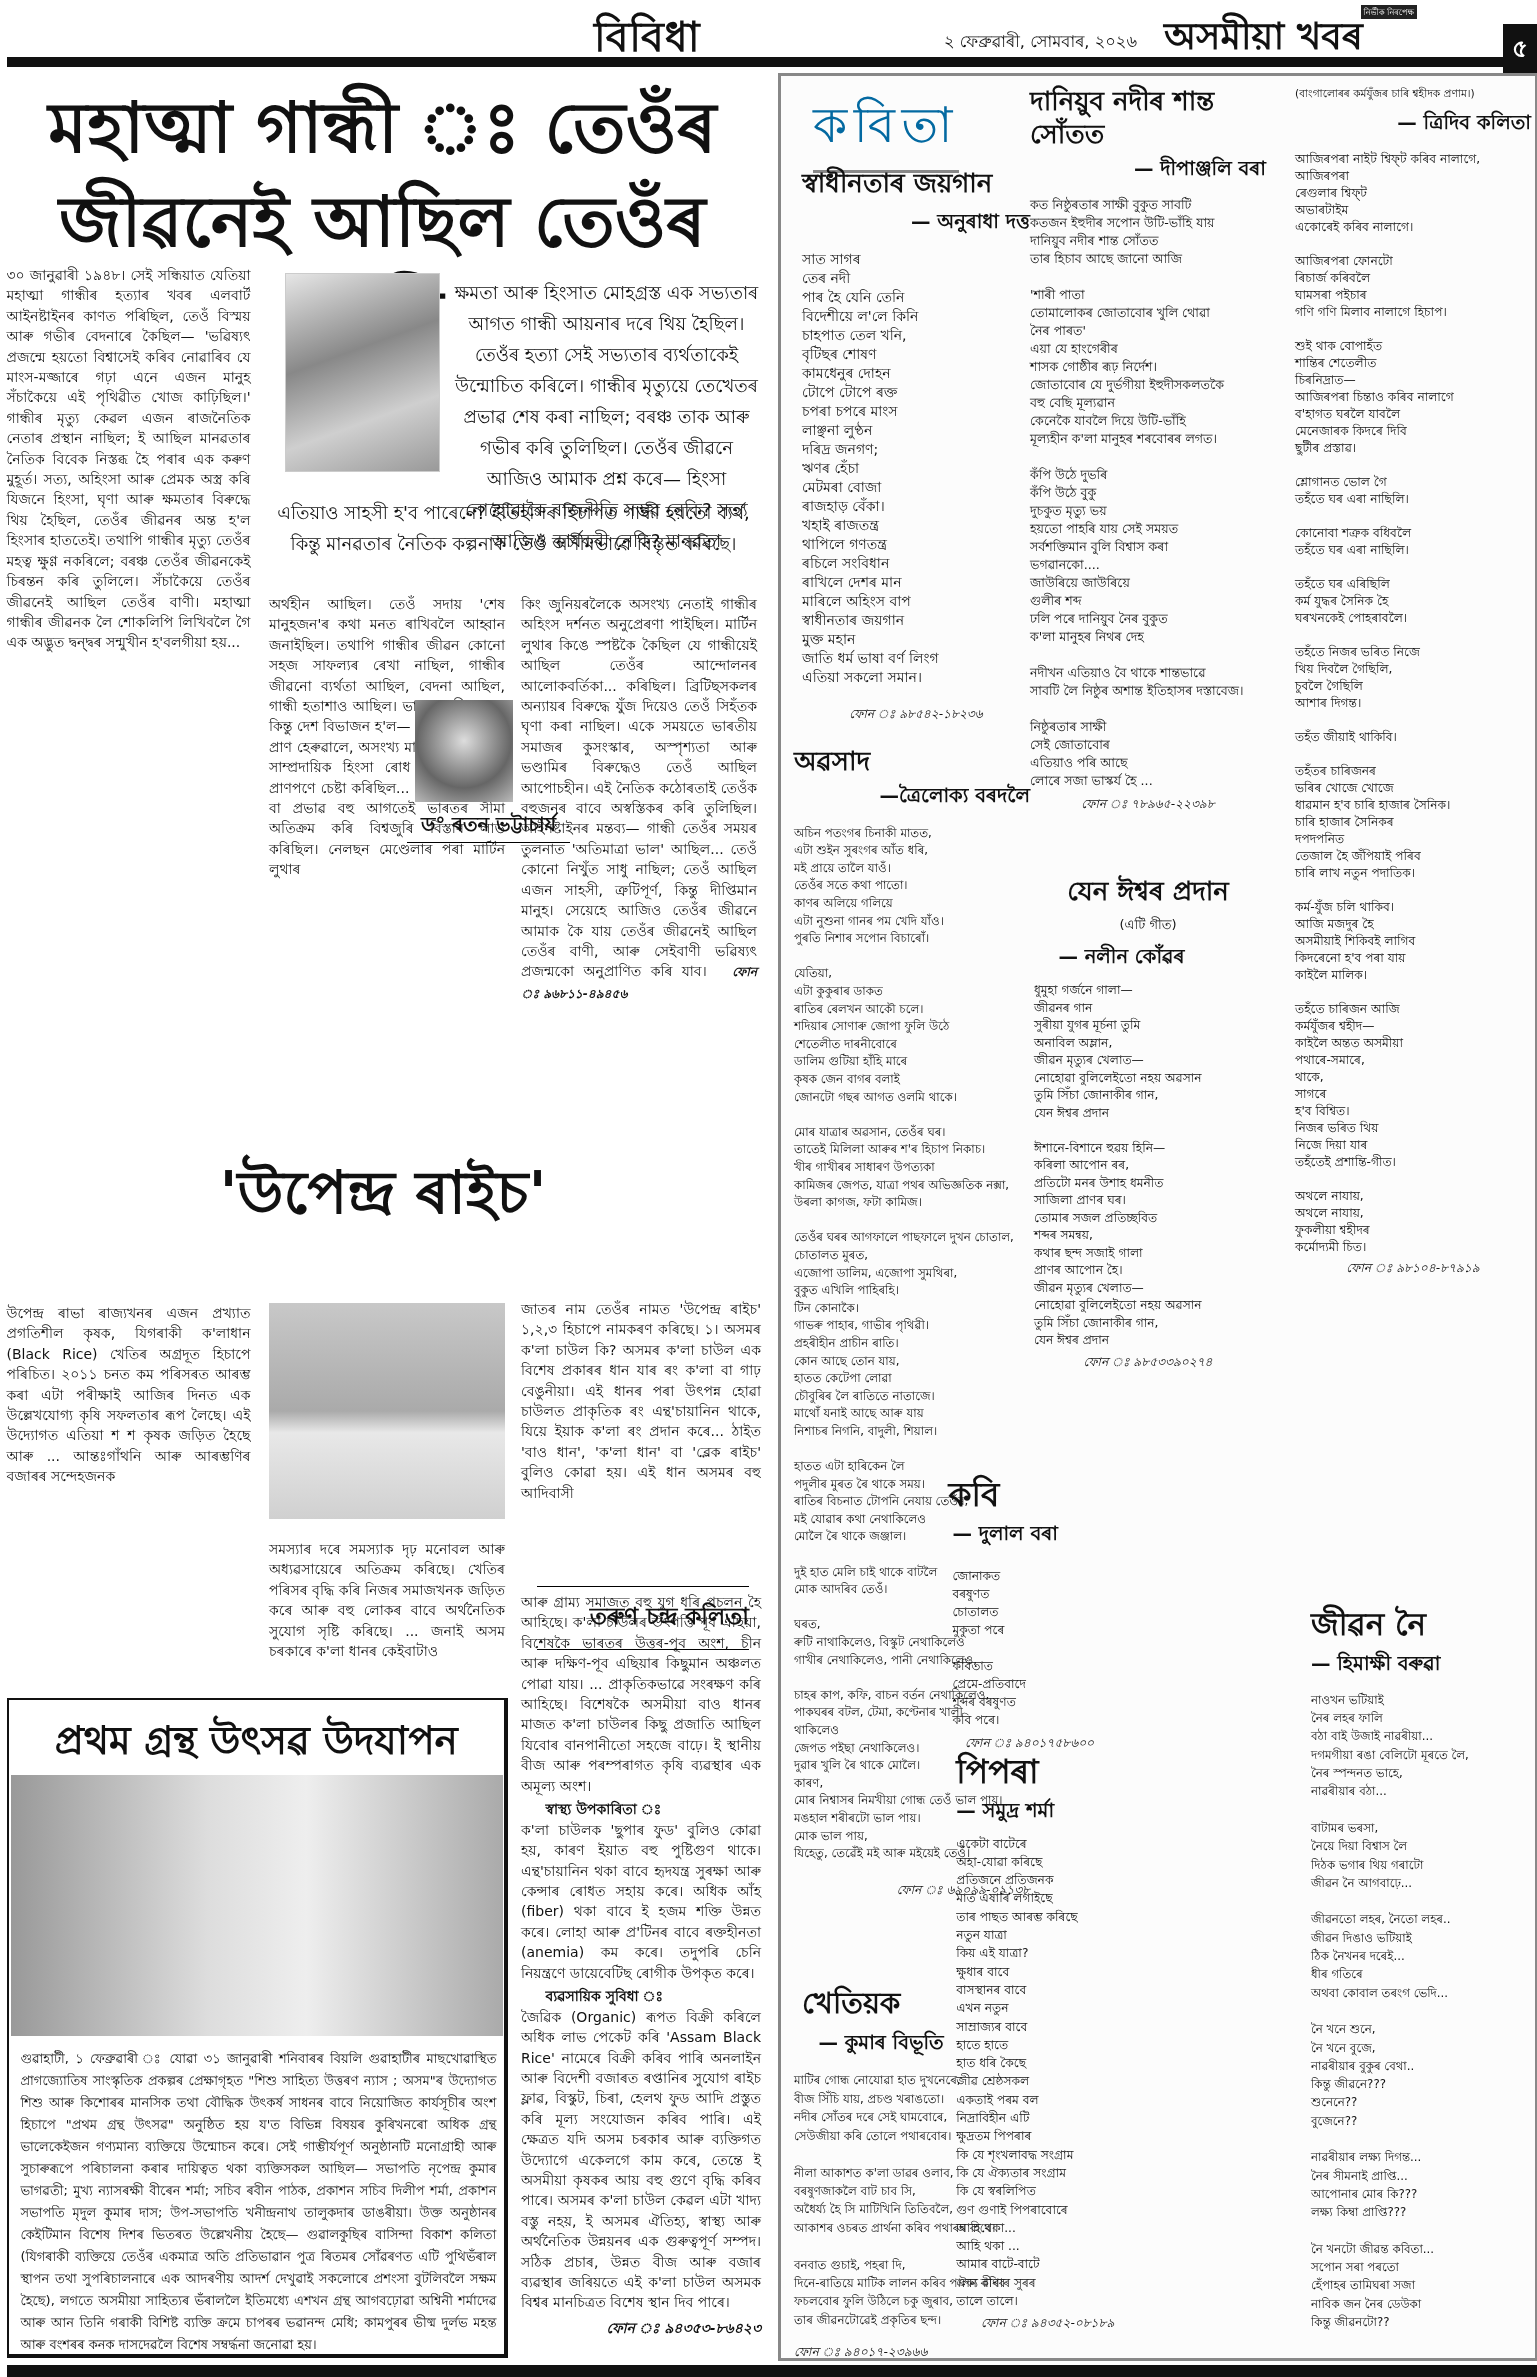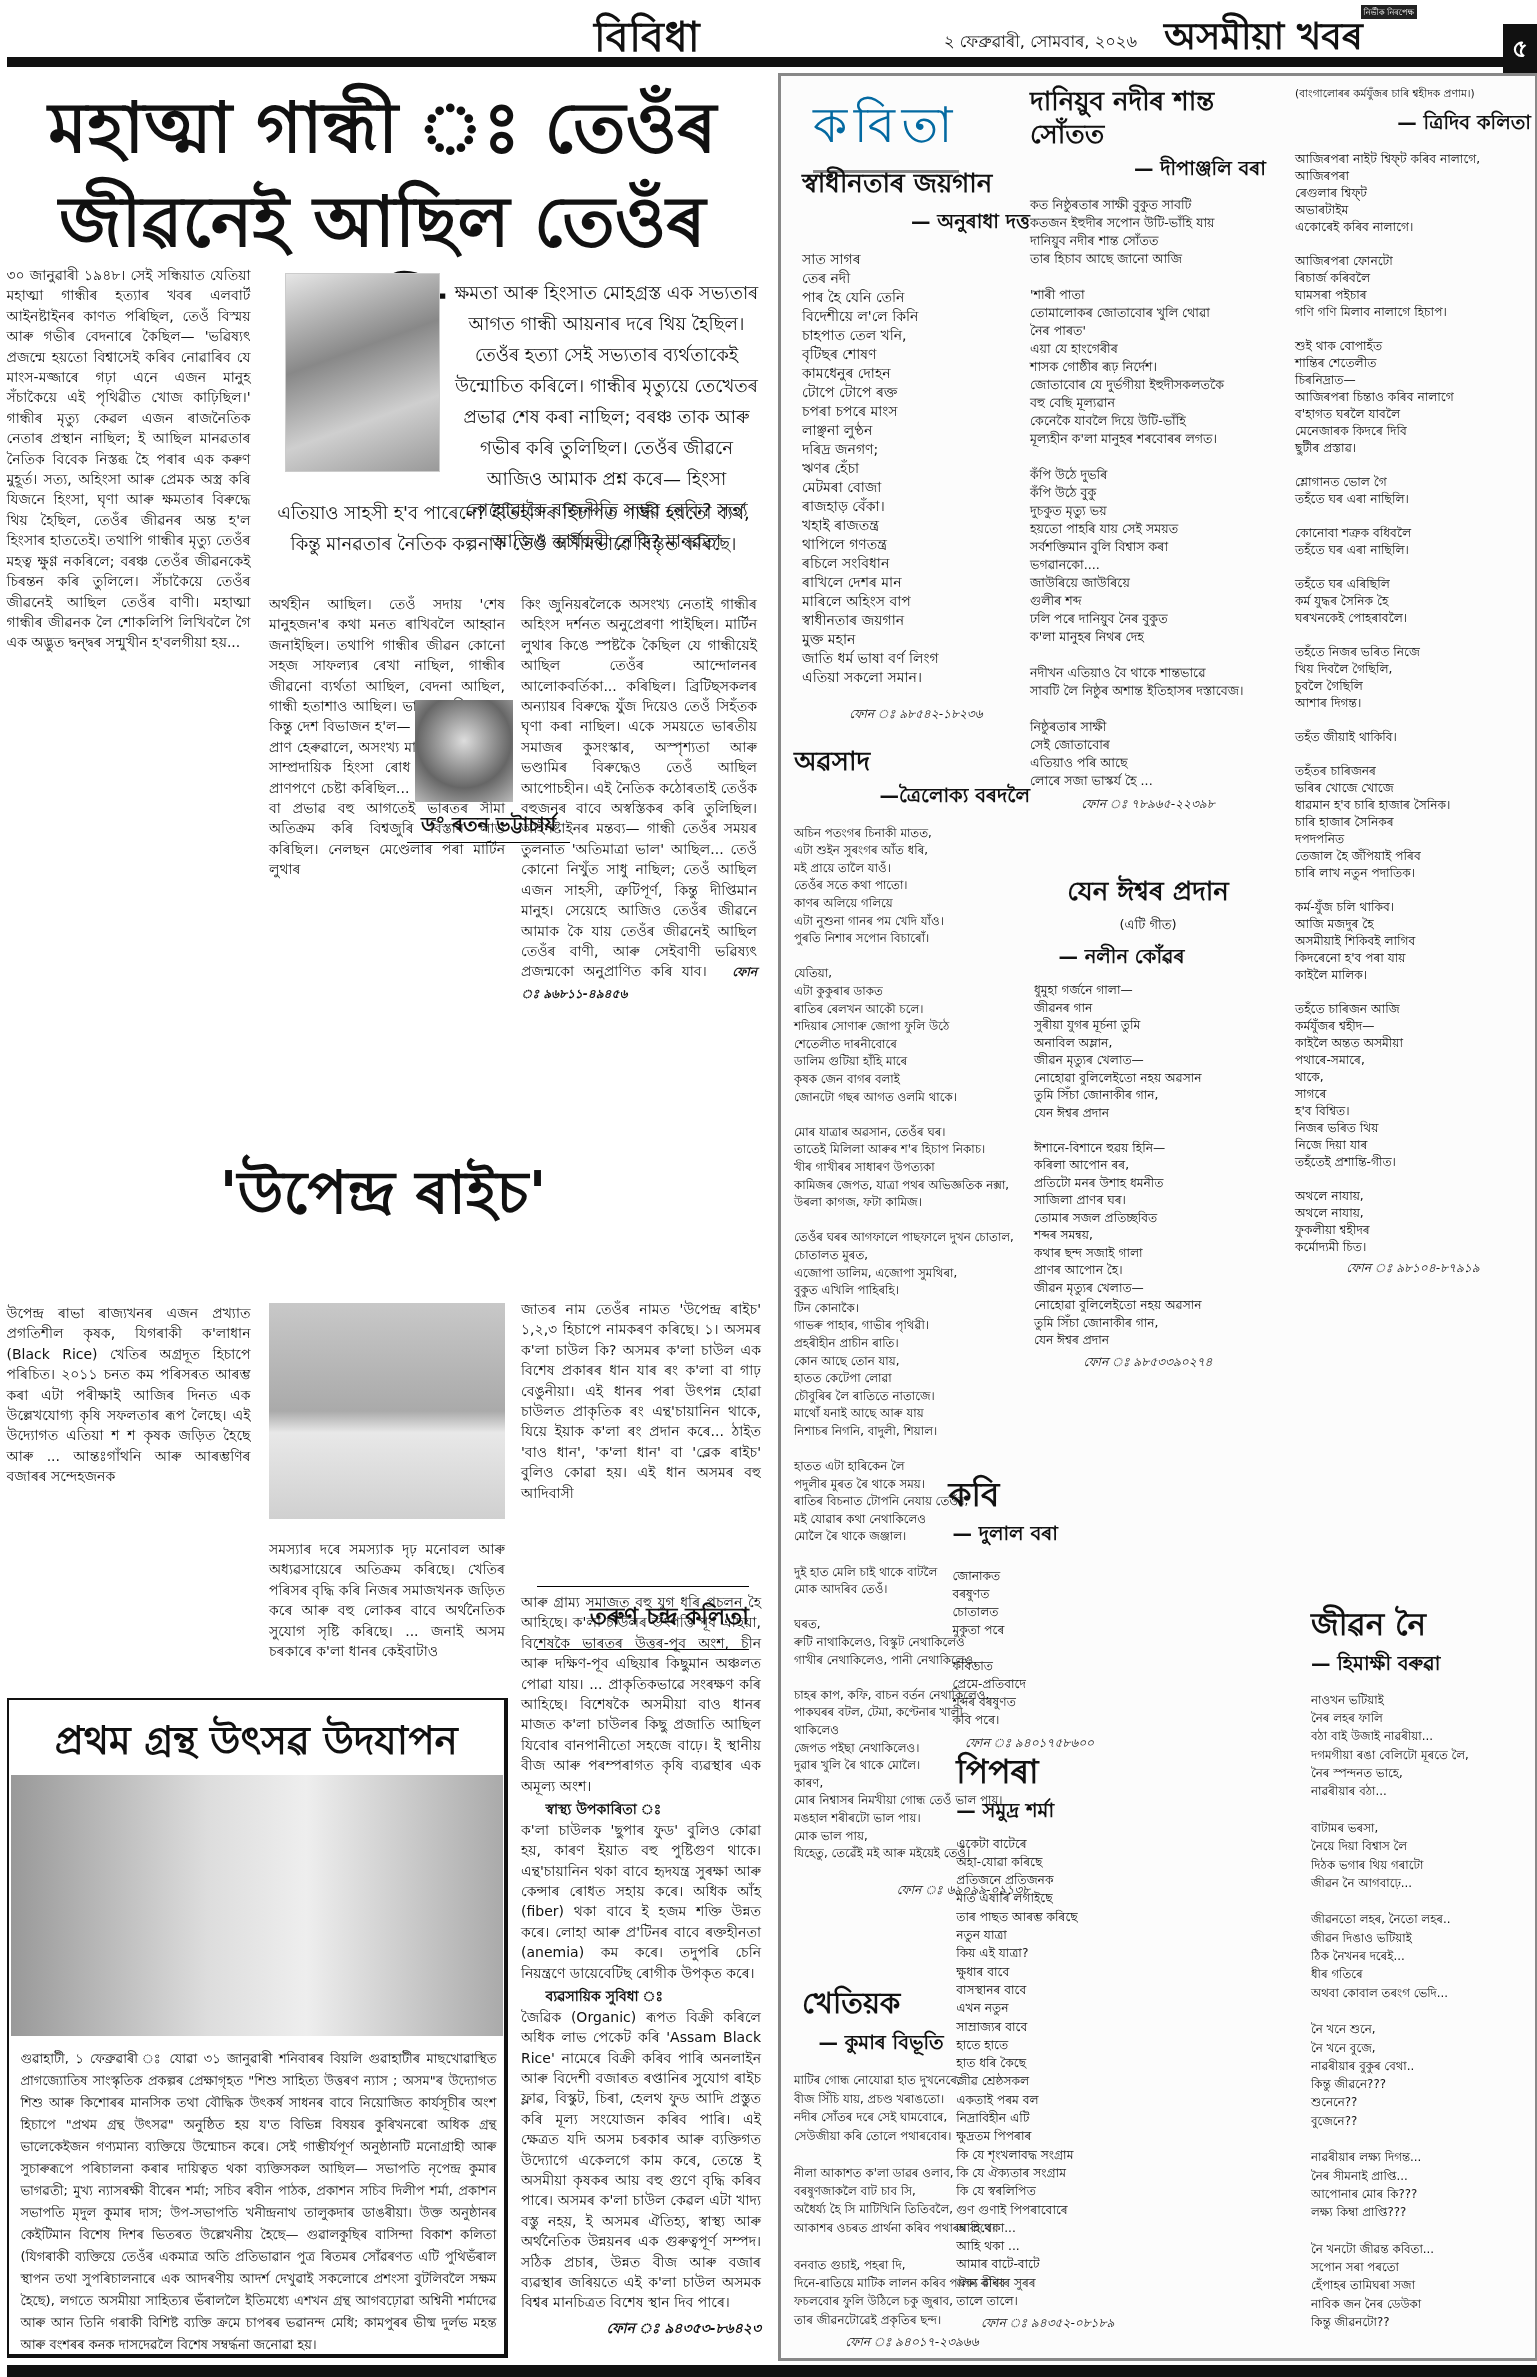--- a/index.html
+++ b/index.html
@@ -427,17 +427,17 @@
 
 নীলা আকাশত ক'লা ডাৱৰ ওলাব,
 বৰষুণজাকলৈ বাট চাব সি,
 অধৈৰ্য্য হৈ সি মাটিখিনি তিতিবলৈ,
 আকাশৰ ওচৰত প্ৰাৰ্থনা কৰিব পথাৰৰ বাবে।
 
 বনবাত গুচাই, পহৰা দি,
 দিনে-ৰাতিয়ে মাটিক লালন কৰিব পালন কৰিব
 ফচলবোৰ ফুলি উঠিলে চকু জুৰাব,
 তাৰ জীৱনটোৱেই প্ৰকৃতিৰ ছন্দ।</div>
-  <div class="poem-phone" style="text-align:center;margin-top:4px">ফোন ঃ ৯৪০১৭-২৩৯৬৬</div>
+  <div class="poem-phone" style="text-align:left;margin-top:14px">ফোন ঃ ৯৪০১৭-২৩৯৬৬</div>
 </div>
 
 <div class="abs rule-bottom"></div>
 
 
 </body></html>

